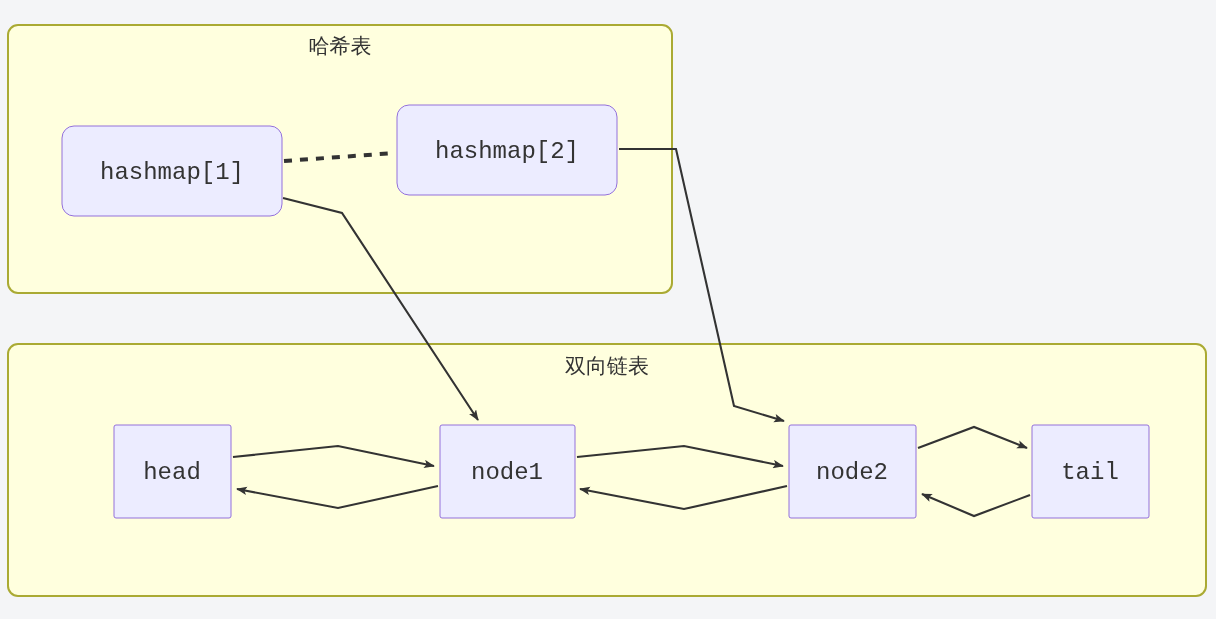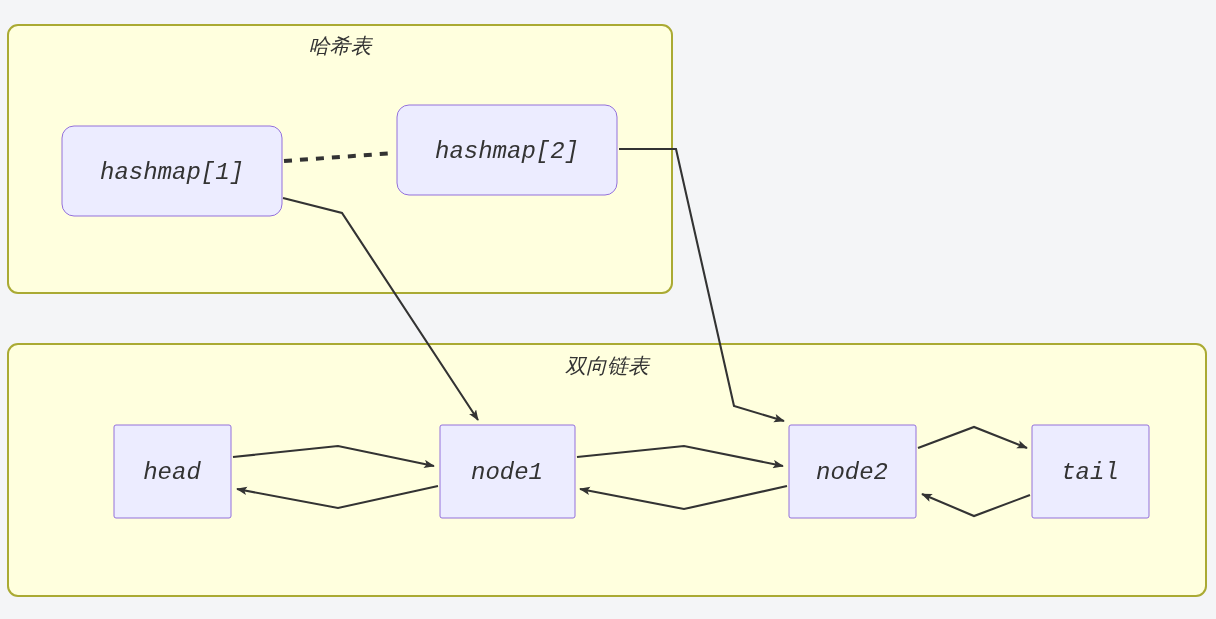--- a/index.html
+++ b/index.html
@@ -7,21 +7,20 @@
     padding: 0;
     background: #f4f5f7;
   }
   #canvas {
     position: relative;
     width: 1216px;
     height: 619px;
     background: #f4f5f7;
     font-family: "Liberation Sans", sans-serif;
     overflow: hidden;
-    font-style: italic;
   }
   svg#diagram {
     position: absolute;
     left: 0;
     top: 0;
     width: 1216px;
     height: 619px;
   }
   .cluster-rect {
     fill: #ffffde;

